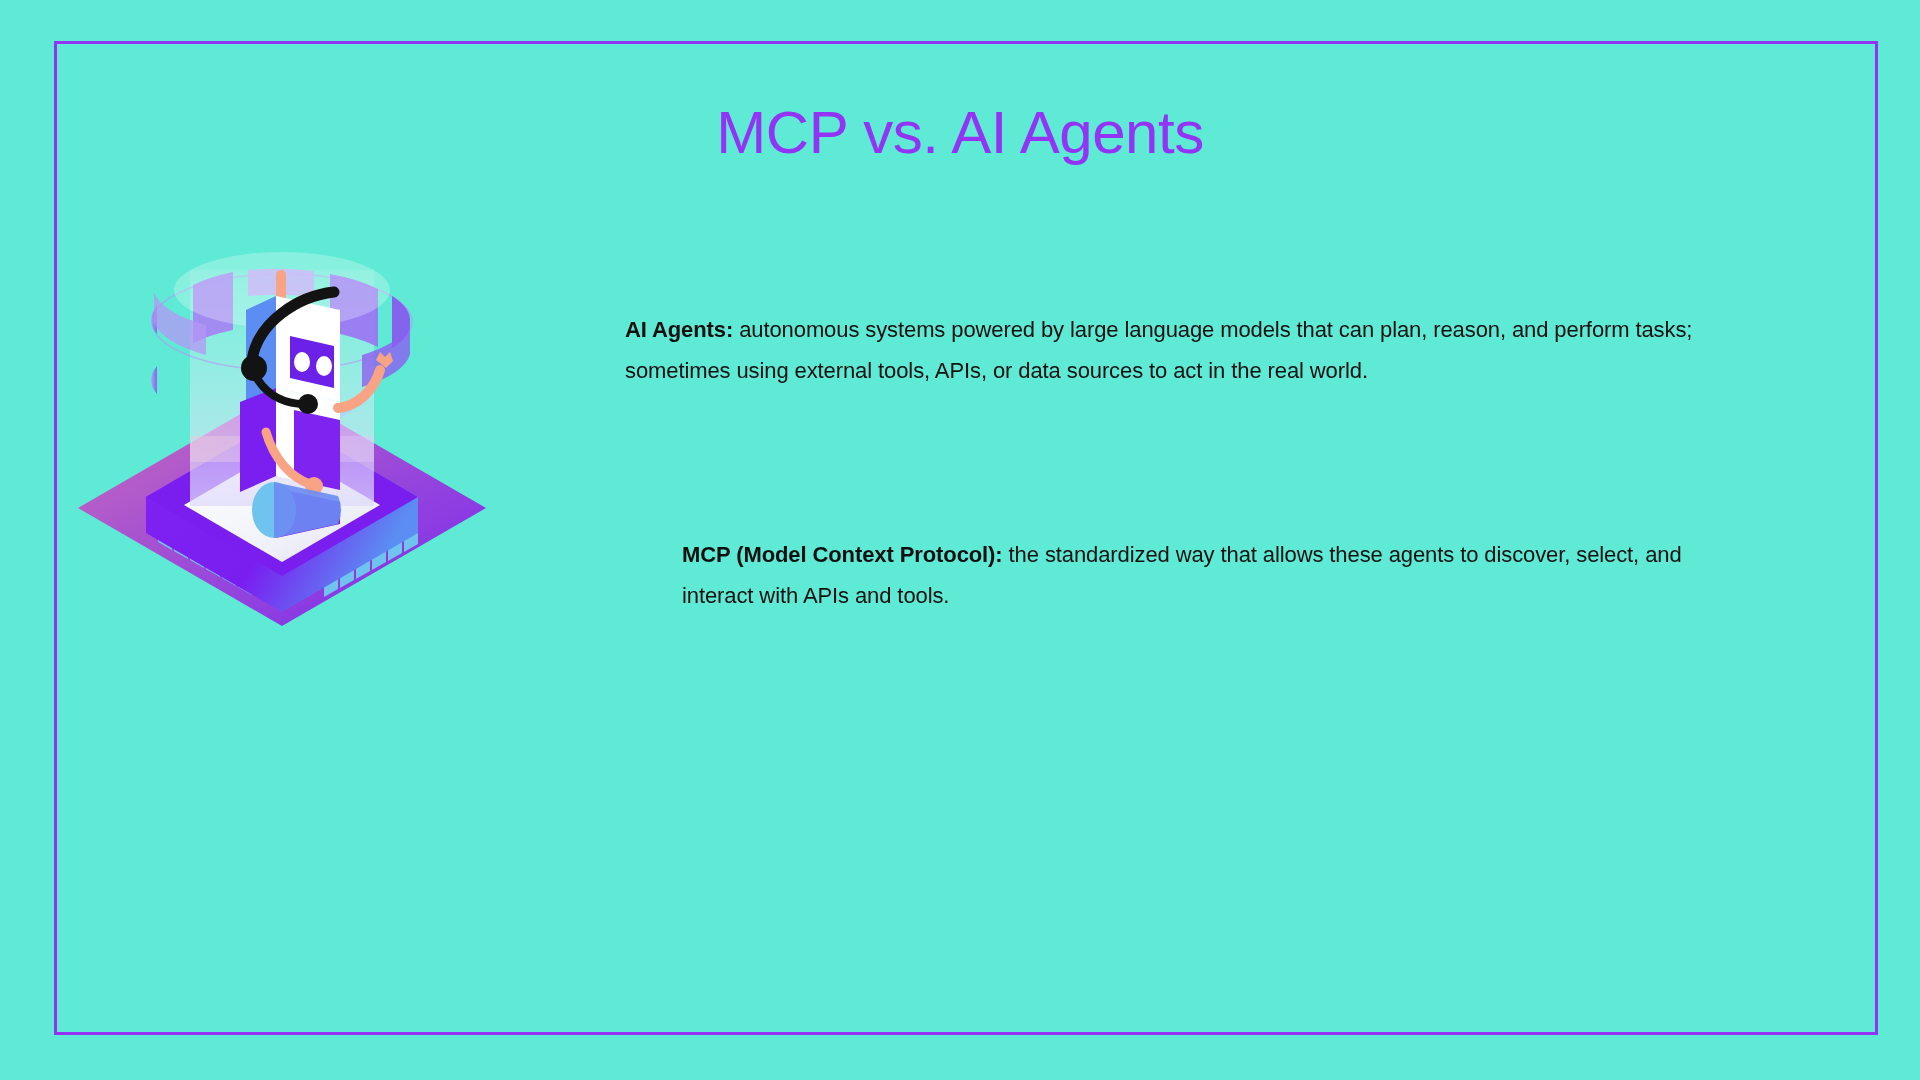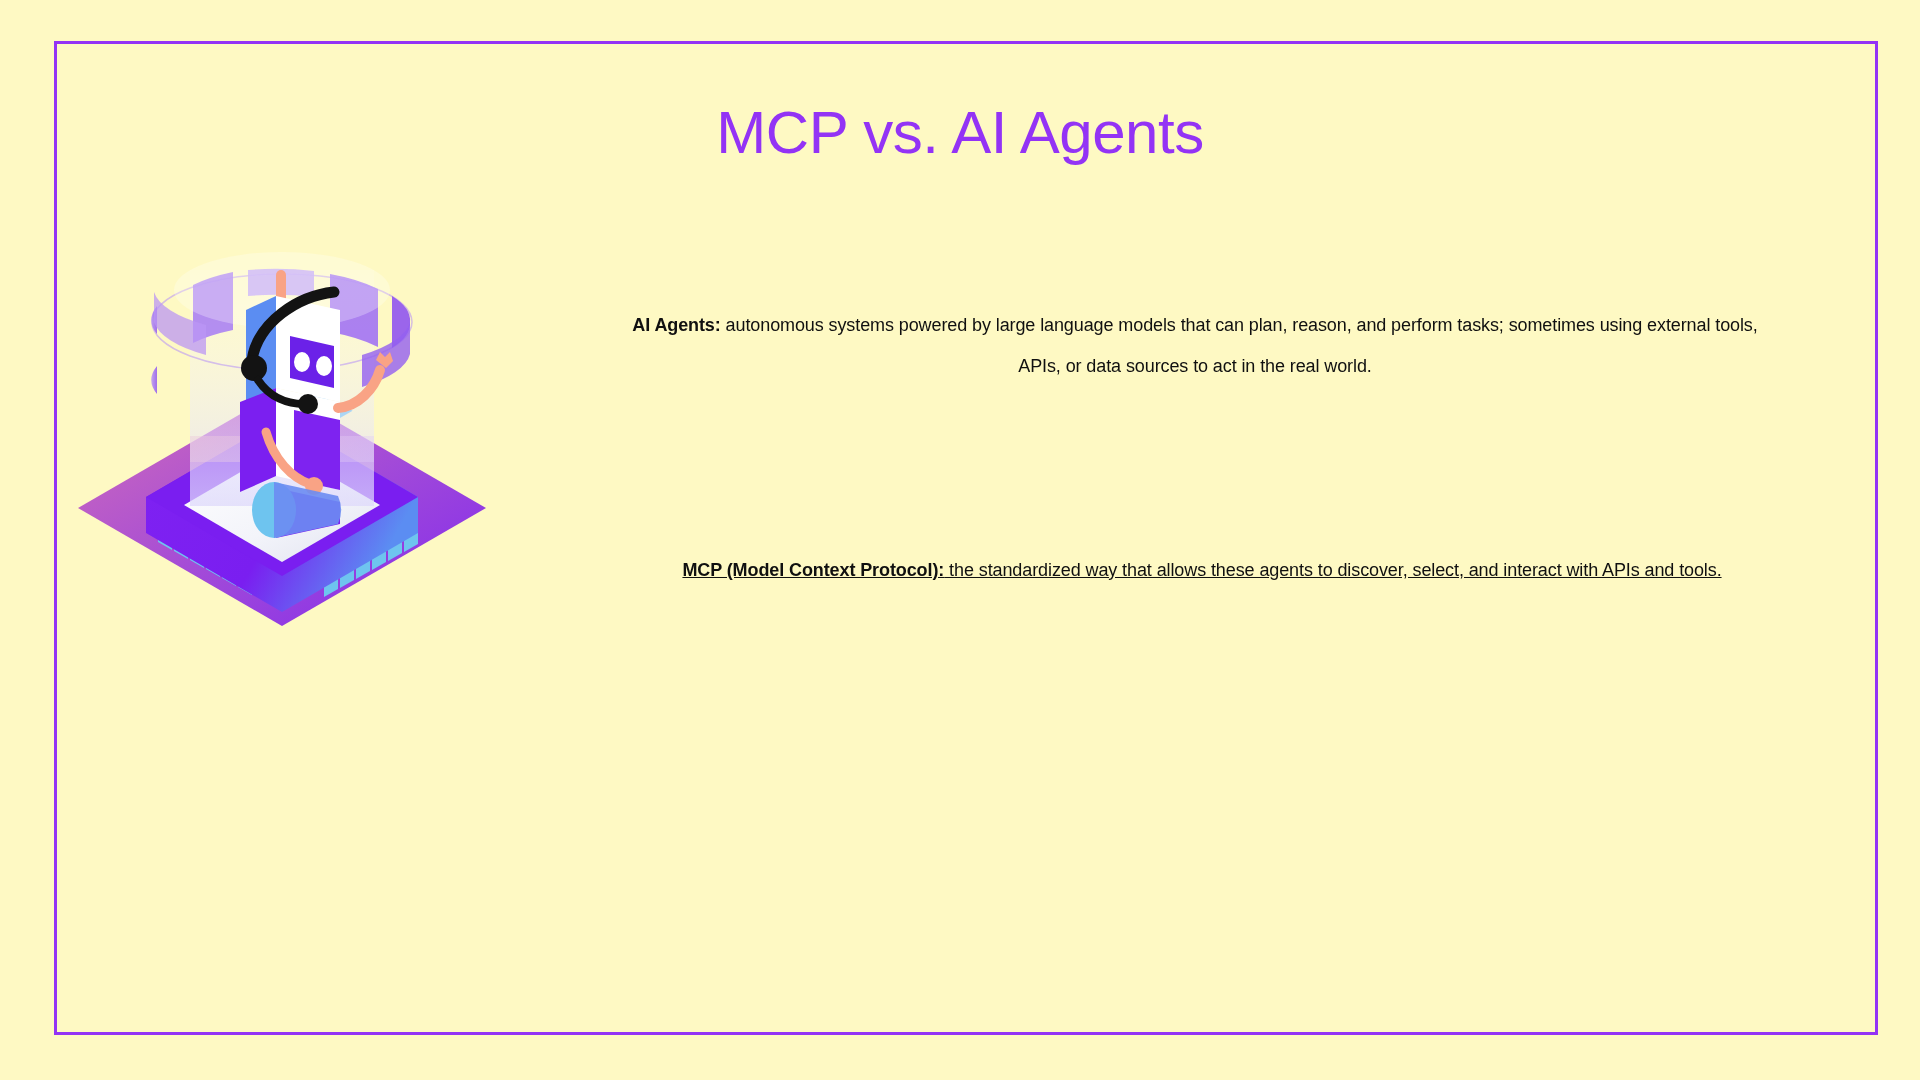--- a/index.html
+++ b/index.html
@@ -13,21 +13,21 @@
     overflow: hidden;
     font-family: "Liberation Sans", sans-serif;
     position: relative;
   }
 
   #slide {
     position: absolute;
     left: 0; top: 0;
     width: 1920px;
     height: 1080px;
-    background: #fef9c3;
+    background: #5eead4;
   }
 
   
   #frame {
     position: absolute;
     left: 54px;
     top: 41px;
     width: 1824px;
     height: 994px;
     border: 3px solid #9333f5;
@@ -48,38 +48,36 @@
     letter-spacing: -0.5px;
     color: #9333f5;
     font-family: "Liberation Sans", sans-serif;
     white-space: nowrap;
   }
 
   
   .body-para {
     position: absolute;
     color: #101010;
-    font-size: 18px;
+    font-size: 22px;
     line-height: 41px;
     font-family: "Liberation Sans", sans-serif;
     letter-spacing: -0.1px;
-    text-align: center;
   }
   .body-para b { font-weight: 700; }
 
   #para-agents {
     left: 625px;
     top: 287px;
     width: 1140px;
   }
   #para-mcp {
     left: 682px;
-    top: 532px;
+    top: 512px;
     width: 1040px;
-    text-decoration: underline;
   }
 
   
   #illustration {
     position: absolute;
     left: 62px;
     top: 210px;
     width: 440px;
     height: 440px;
   }

